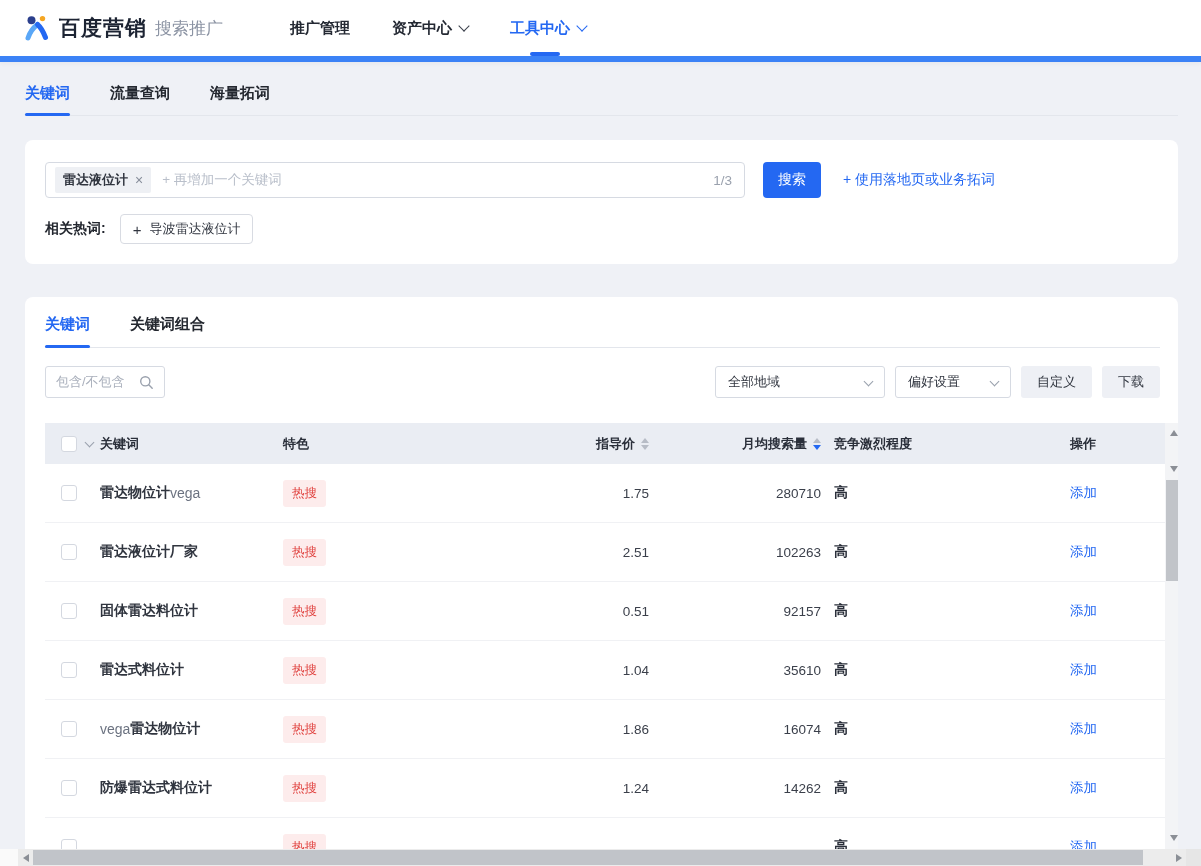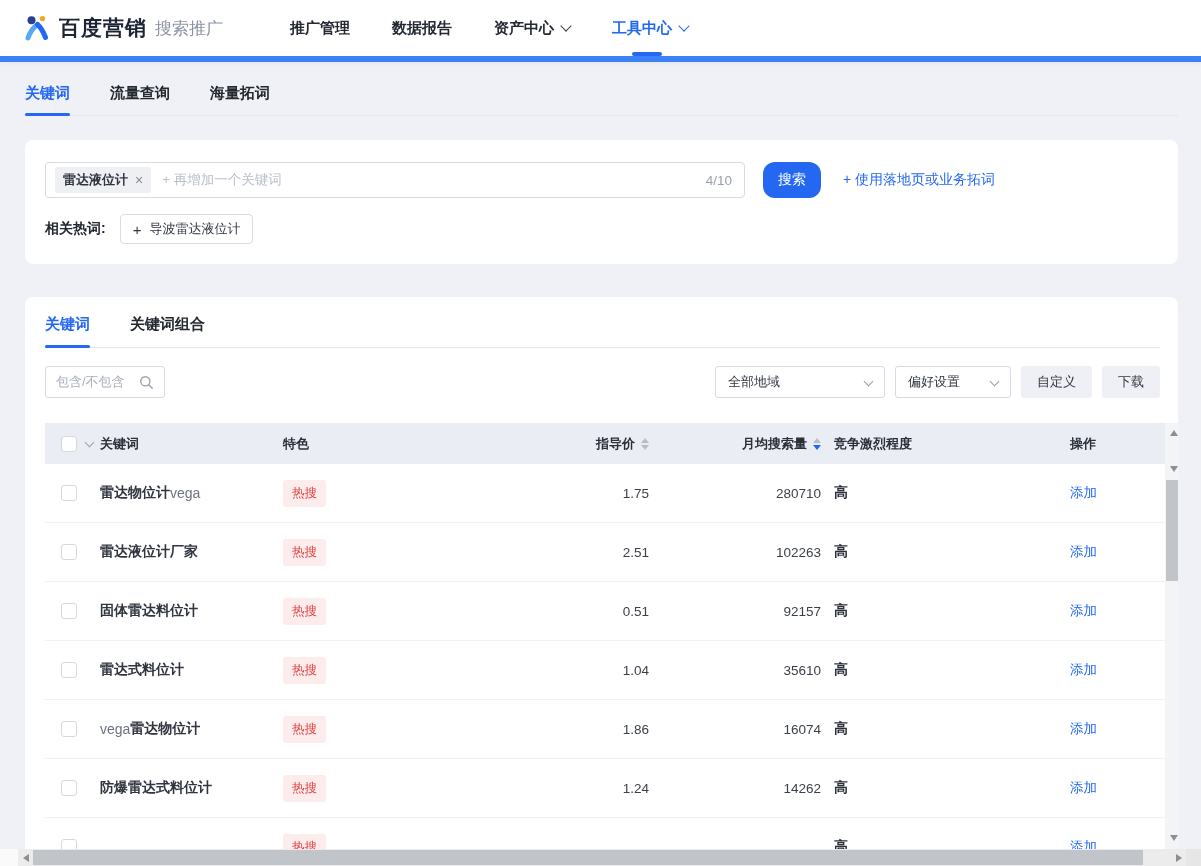--- a/index.html
+++ b/index.html
@@ -35,21 +35,21 @@
   .search-card { margin-top:24px; padding:22px 20px 20px 20px; }
   .kw-row { display:flex; align-items:center; }
   .kw-input { width:700px; height:36px; border:1px solid #d6dae2; border-radius:4px;
     display:flex; align-items:center; padding:0 12px 0 9px; background:#fff; }
   .chip { display:flex; align-items:center; background:#eef0f4; border-radius:2px; padding:4px 8px; }
   .chip-text { font-size:13px; font-weight:bold; color:#30353f; }
   .chip-x { font-size:14px; color:#868d9a; margin-left:7px; cursor:pointer; line-height:1; }
   .kw-placeholder { font-size:13.5px; color:#b9bfca; margin-left:11px; flex:1; }
   .kw-counter { font-size:13.5px; color:#9aa1ad; }
   .btn-search { height:36px; width:58px; margin-left:18px; background:#2468f2; color:#fff;
-    border:none; border-radius:12px; font-size:14px; cursor:pointer; font-family:inherit; }
+    border:none; border-radius:4px; font-size:14px; cursor:pointer; font-family:inherit; }
   .expand-link { margin-left:22px; font-size:14px; color:#2468f2; text-decoration:none; }
   .related-row { display:flex; align-items:center; margin-top:16px; }
   .related-label { font-size:14px; font-weight:bold; color:#23272f; }
   .related-chip { display:flex; align-items:center; margin-left:14px; border:1px solid #d8dbe2;
     border-radius:4px; padding:5px 12px; font-size:13px; color:#30353f; background:#fff; cursor:pointer; }
   .related-chip .plus { font-size:15px; color:#30353f; margin-right:8px; line-height:1; }
 
   
   .table-card { margin-top:33px; padding:18px 0 0 20px; height:571px; overflow:hidden; }
   .inner { padding-right:18px; }
@@ -136,23 +136,20 @@
       <path d="M15.5 10.5 C18.5 13,21 17,23.5 23.5" stroke="#2468f2" stroke-width="5" fill="none" stroke-linecap="round"></path>
     </svg>
     <span class="brand-title">百度营销</span>
     <span class="brand-sub">搜索推广</span>
   </div>
   <nav class="topnav" id="topnav">
       <div class="topnav-item">
         <span>推广管理</span>
       </div>
       <div class="topnav-item">
-        <span>数据报告</span>
-      </div>
-      <div class="topnav-item">
         <span>资产中心</span>
         <span class="chev"></span>
       </div>
       <div class="topnav-item active">
         <span>工具中心</span>
         <span class="chev"></span>
       </div>
     </nav>
 </header>
 
@@ -165,21 +162,21 @@
     </div>
 
   <div class="card search-card">
     <div class="kw-row">
       <div class="kw-input">
         <span class="chip">
           <span class="chip-text">雷达液位计</span>
           <span class="chip-x">×</span>
         </span>
         <span class="kw-placeholder">+ 再增加一个关键词</span>
-        <span class="kw-counter">4/10</span>
+        <span class="kw-counter">1/3</span>
       </div>
       <button class="btn-search">搜索</button>
       <a class="expand-link">+ 使用落地页或业务拓词</a>
     </div>
     <div class="related-row">
       <span class="related-label">相关热词:</span>
       <span class="related-chip">
         <span class="plus">+</span>
         <span>导波雷达液位计</span>
       </span>

